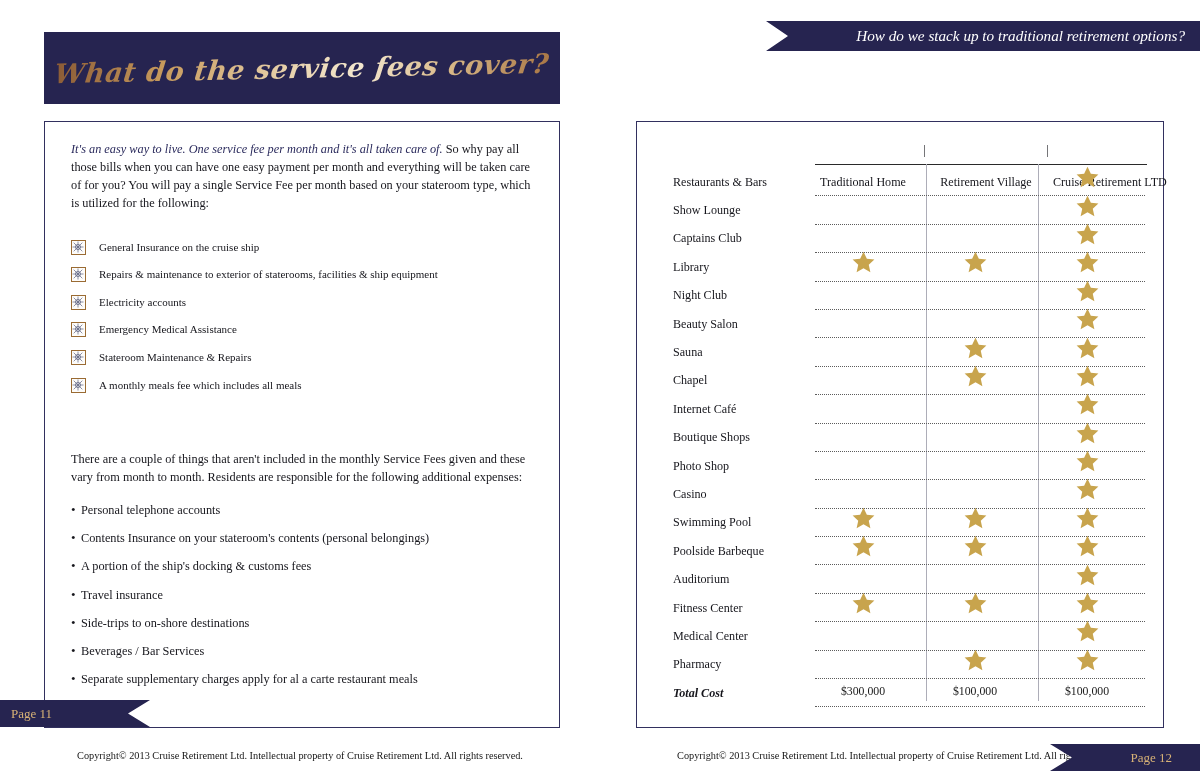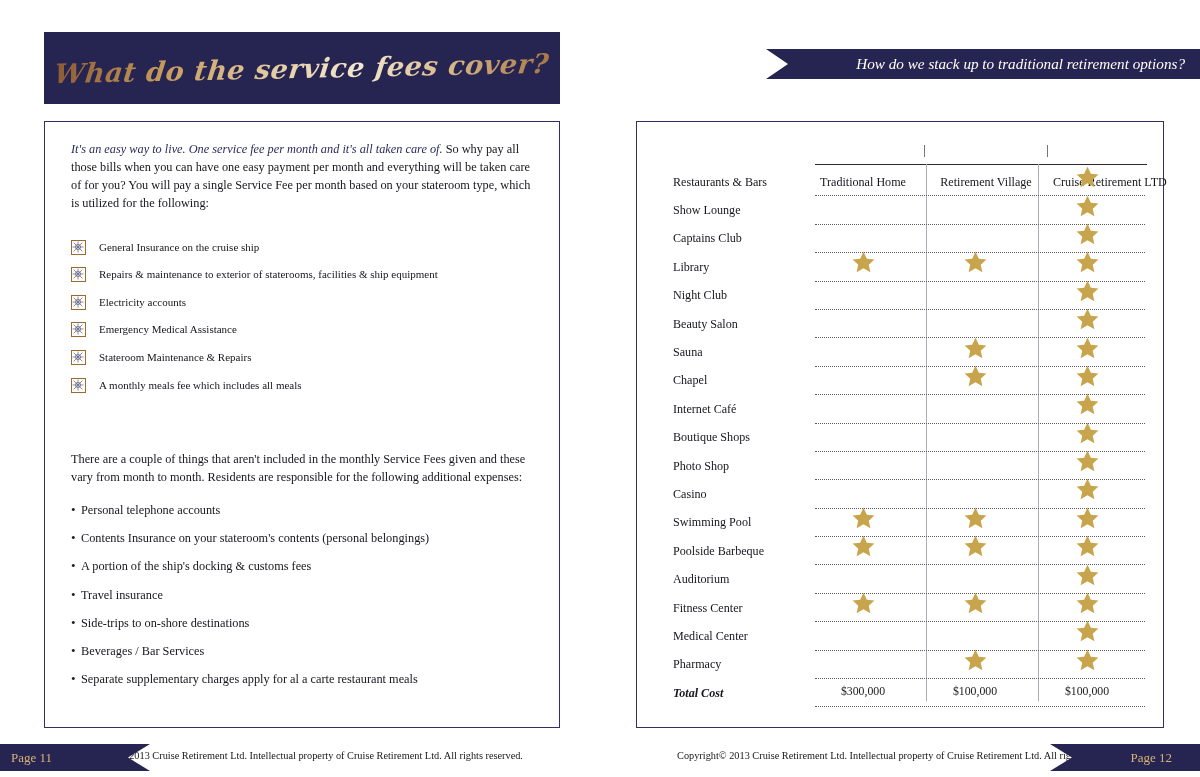--- a/index.html
+++ b/index.html
@@ -79,21 +79,21 @@
   }
   .bullet-dot{flex:0 0 10px;font-size:13px;line-height:1;color:#16161c;}
   .bullet-text{line-height:1;}
 
   
   .ribbon-head{
     position:absolute;left:766px;top:21px;width:434px;height:30px;
     background:#262450;
     clip-path:polygon(0 0, 434px 0, 434px 30px, 0 30px, 22px 15px);
     display:flex;align-items:center;justify-content:flex-end;
-    box-sizing:border-box;padding-right:15px;margin-top:28px;
+    box-sizing:border-box;padding-right:15px;
   }
   .ribbon-head-text{
     color:#ffffff;font-style:italic;font-size:15.2px;white-space:nowrap;
   }
 
   
   .table-box{
     position:absolute;left:636px;top:121px;width:528px;height:607px;
     border:1.6px solid #32305e;box-sizing:border-box;background:#fff;
   }
@@ -145,21 +145,21 @@
   .star{
     display:block;width:23px;height:22px;
     transform:translateY(-5px);
   }
   .total-row{height:28px;}
   .total-row .rlabel{font-style:italic;font-weight:700;}
   .total-row .rcell{font-size:11.8px;transform:translateY(-2px);}
 
   
   .footer-left-ribbon{
-    position:absolute;left:0;top:744px;width:150px;height:27px;
+    position:absolute;left:0;top:700px;width:150px;height:27px;
     background:#262450;
     clip-path:polygon(0 0, 150px 0, 128px 13.5px, 150px 27px, 0 27px);
     display:flex;align-items:center;
     box-sizing:border-box;padding-left:11px;
   }
   .footer-right-ribbon{
     position:absolute;left:1050px;top:744px;width:150px;height:27px;
     background:#262450;
     clip-path:polygon(0 0, 150px 0, 150px 27px, 0 27px, 22px 13.5px);
     display:flex;align-items:center;justify-content:flex-end;

